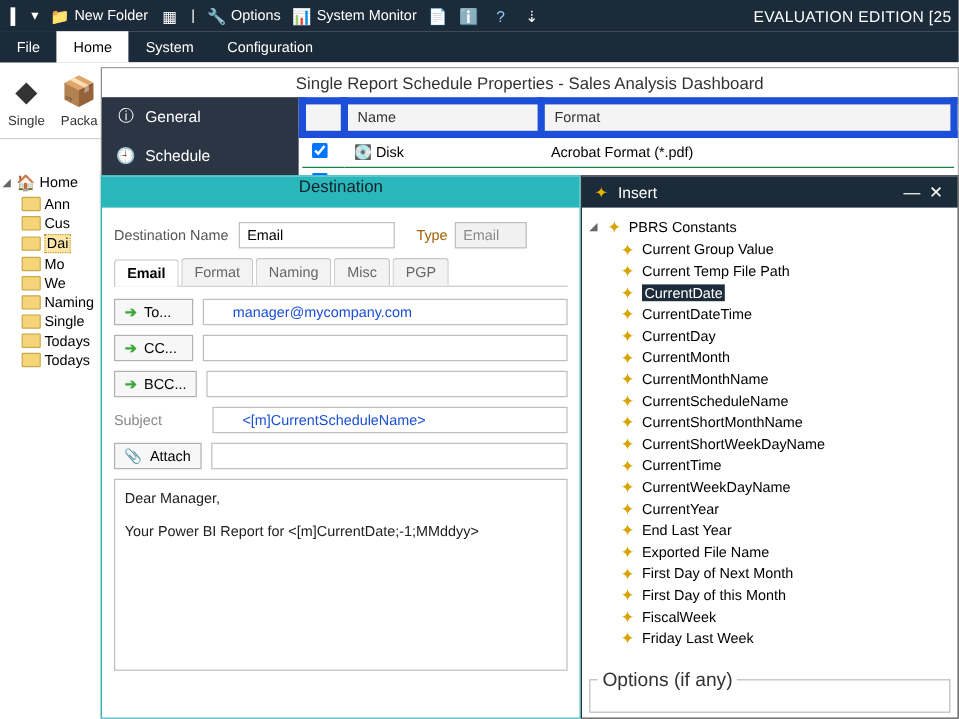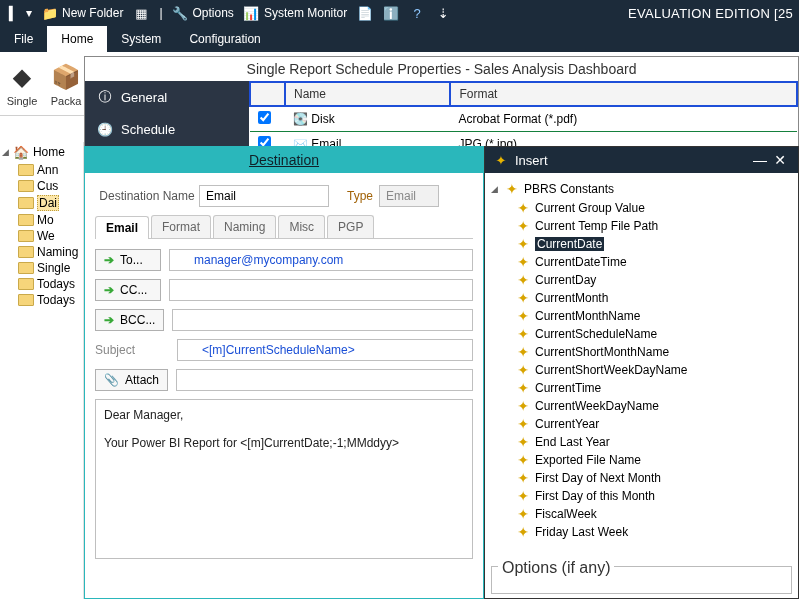--- a/index.html
+++ b/index.html
@@ -36,33 +36,33 @@
     position: absolute; left: 84px; top: 56px; width: 715px; height: 543px;
     background: #fff; border: 1px solid #888;
   }
   .props-title { height: 24px; display: flex; align-items: center; justify-content: center; font-size: 14px; color: #333; background: #fff; }
   .props-body { display: flex; height: calc(100% - 24px); }
   .props-nav { width: 164px; background: #2b3544; color: #fff; font-size: 13px; }
   .props-nav .navitem { display: flex; align-items: center; gap: 8px; padding: 8px 12px; }
   .props-nav .navitem .navicon { width: 16px; height: 16px; display: inline-flex; align-items: center; justify-content: center; }
   .props-main { flex: 1; background: #fff; }
   .props-main table { width: 100%; border-collapse: collapse; font-size: 12px; }
-  .props-main th { text-align: left; font-weight: normal; background: #f4f4f4; border: 2px solid #1d4ed8; padding: 4px 8px; color: #333; margin-left: 15px; }
+  .props-main th { text-align: left; font-weight: normal; background: #f4f4f4; border: 6px solid #1d4ed8; padding: 4px 8px; color: #333; margin-left: 15px; }
   .props-main td { border-bottom: 1px solid #15803d; padding: 4px 8px; }
   .props-main input[type=checkbox] { margin-right: 6px; }
 
   
   .dest {
     position: absolute; left: 84px; top: 146px; width: 400px; height: 453px;
     background: #fff; border: 1px solid #2ab7bb;
   }
-  .dest-title { height: 26px; background: #2ab7bb; color: #102028; font-size: 14px; display: flex; align-items: center; justify-content: center; position: relative; text-decoration: underline; }
+  .dest-title { height: 26px; background: #2ab7bb; color: #102028; font-size: 14px; display: flex; justify-content: center; position: relative; }
   .dest-body { padding: 12px 10px 0 10px; font-size: 12px; color: #333; }
   .row { display: flex; align-items: center; margin-bottom: 8px; }
-  .row .lbl { width: 104px; color: #555; text-align: center; }
+  .row .lbl { width: 104px; color: #555; }
   .row input[type=text] { border: 1px solid #bfbfbf; background: #fff; height: 22px; padding: 0 6px; font-size: 12px; }
   .row input.ro { background: #f1f1f1; color: #888; }
   .dest-tabs { display: flex; border-bottom: 1px solid #c8c8c8; margin-top: 4px; }
   .dest-tabs .dtab { padding: 4px 10px; border: 1px solid #c8c8c8; border-bottom: none; margin-right: 2px; background: #f3f3f3; font-size: 12px; color: #666; border-radius: 3px 3px 0 0; }
   .dest-tabs .dtab.active { background: #fff; color: #000; font-weight: bold; position: relative; top: 1px; }
   .form-area { padding-top: 10px; }
   .fbtn { display: inline-flex; align-items: center; gap: 6px; border: 1px solid #b0b0b0; background: #f7f7f7; padding: 3px 8px; font-size: 12px; min-width: 66px; }
   .fbtn .arrow { color: #39a939; font-weight: bold; }
   .frow { display: flex; align-items: center; margin-bottom: 8px; gap: 8px; }
   .frow input[type=text] { flex: 1; border: 1px solid #bfbfbf; height: 22px; padding: 0 24px; font-size: 12px; }

